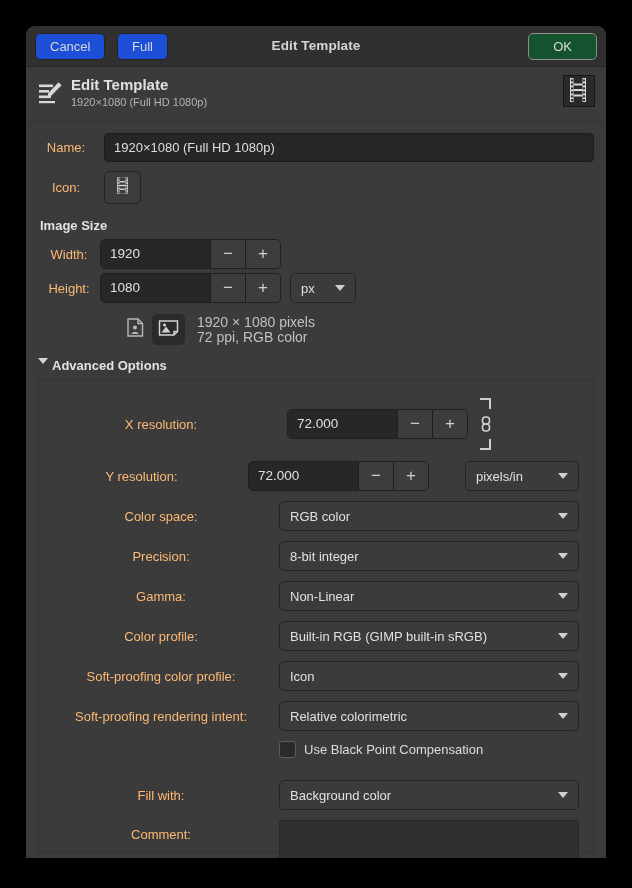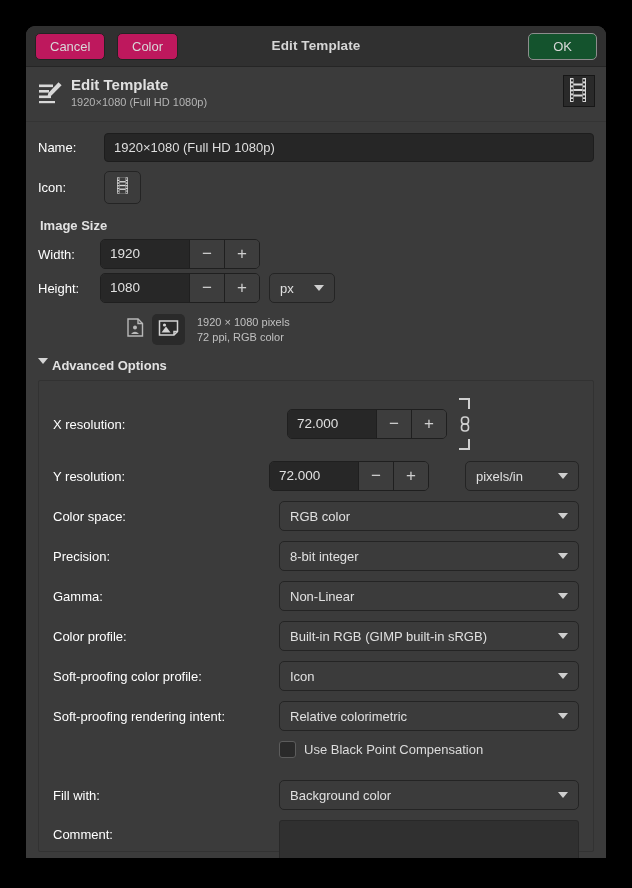--- a/index.html
+++ b/index.html
@@ -43,21 +43,21 @@
     text-align: center;
     color: #d6d6d6;
     font-size: 13.5px;
     font-weight: bold;
     letter-spacing: .1px;
   }
   .hb-btn {
     position: absolute;
     top: 7px;
     height: 27px;
-    background: #be185d;
+    background: #1d4ed8;
     border: 1px solid #232323;
     border-radius: 5px;
     color: #d8d8d8;
     font-size: 13px;
     font-family: "Liberation Sans", sans-serif;
     padding: 0 14px;
     line-height: 25px;
     box-sizing: border-box;
     cursor: pointer;
   }
@@ -117,23 +117,23 @@
     padding: 0 12px;
     height: 744px;
     box-sizing: border-box;
   }
 
   .row {
     display: flex;
     align-items: center;
   }
   .lbl {
-    color: #ffffff;
-    font-size: 13px;
-    text-align: left;
+    color: #fdba74;
+    font-size: 13px;
+    text-align: center;
     white-space: nowrap;
   }
 
   
   .name-row { margin-top: 11px; }
   .name-row .lbl { width: 56px; padding-right: 10px; }
   .entry {
     background: #262626;
     border: 1px solid #1d1d1d;
     border-radius: 4px;
@@ -174,21 +174,21 @@
   .size-row .lbl { width: 62px; }
   .spin {
     display: flex;
     height: 30px;
     border-radius: 5px;
     overflow: hidden;
     border: 1px solid #1f1f1f;
     box-sizing: border-box;
   }
   .spin .sp-entry {
-    width: 88px;
+    width: 109px;
     background: #272727;
     color: #e0e0e0;
     font-size: 13.5px;
     line-height: 28px;
     padding-left: 9px;
     box-sizing: border-box;
   }
   .spin .sp-btn {
     width: 34px;
     background: #3d3d3d;
@@ -238,21 +238,21 @@
     border-radius: 5px;
     display: flex;
     align-items: center;
     justify-content: center;
     cursor: pointer;
   }
   .orient-btn.active { background: #2a2a2a; }
   .info-text {
     margin-left: 12px;
     color: #c0c0c0;
-    font-size: 11px;
+    font-size: 14px;
     line-height: 15px;
   }
 
   
   .expander {
     display: flex;
     margin-top: 13px;
     cursor: pointer;
   }
   .exp-tri {
@@ -359,21 +359,21 @@
     cursor: text;
   }
 </style>
 </head>
 <body>
 
 <div class="dialog">
 
   <div class="headerbar">
     <button class="hb-btn hb-cancel">Cancel</button>
-    <button class="hb-btn hb-help">Color</button>
+    <button class="hb-btn hb-help">Full</button>
     <div class="hb-title">Edit Template</div>
     <button class="hb-btn hb-ok">OK</button>
   </div>
 
   <div class="identity">
     <span class="id-icon">
       <svg width="26" height="26" viewBox="0 0 26 26">
         <rect x="1" y="4.5" width="14" height="2.6" fill="#d8d8d8"></rect>
         <rect x="1" y="10" width="10" height="2.6" fill="#d8d8d8"></rect>
         <rect x="1" y="15.5" width="12" height="2.6" fill="#d8d8d8"></rect>

